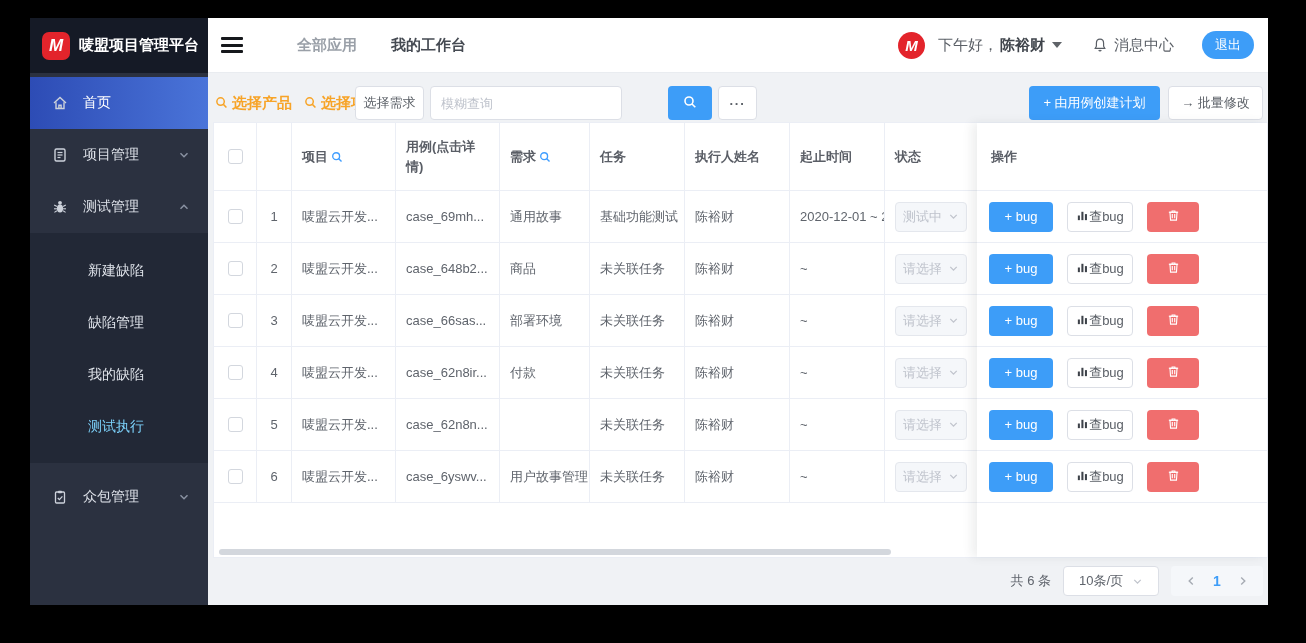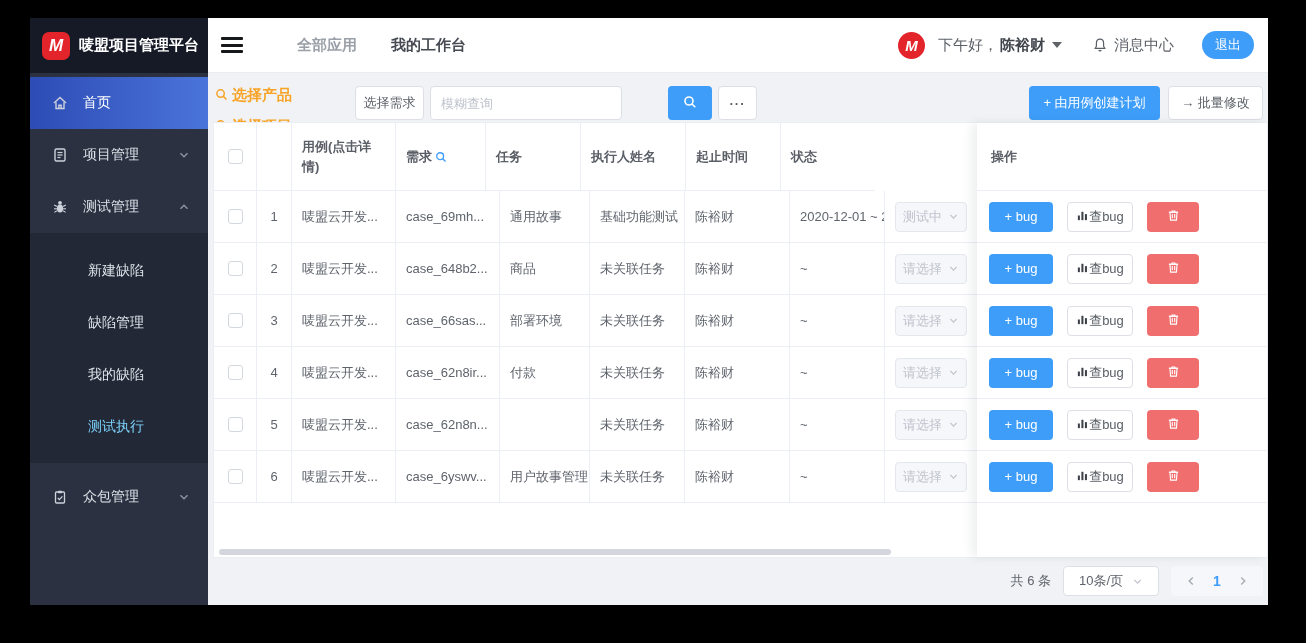--- a/index.html
+++ b/index.html
@@ -35,21 +35,21 @@
   .greet { margin-left: 13px; font-size: 15px; color: #5a5f66; cursor: pointer; display: flex; align-items: center; }
   .greet b { color: #3f444b; margin-left: 2px; }
   .caret { margin-left: 7px; display: flex; }
   .bell { margin-left: 30px; color: #5a5f66; display: flex; cursor: pointer; }
   .msg { margin-left: 6px; font-size: 15px; color: #5a5f66; cursor: pointer; }
   .logout { margin-left: 28px; width: 52px; height: 28px; border-radius: 14px; background: #3d9df8; color: #fff; font-size: 13px; display: flex; align-items: center; justify-content: center; cursor: pointer; border: none; }
 
   
   .content { position: absolute; left: 178px; top: 55px; width: 1060px; height: 532px; background: #f0f2f5; }
 
-  .f-links { position: absolute; left: 7px; top: 13px; height: 34px; display: flex; align-items: center; gap: 12px; flex-direction: column; }
+  .f-links { position: absolute; left: 7px; top: 13px; height: 34px; display: flex; align-items: center; gap: 12px; }
   .f-link { display: flex; align-items: center; gap: 4px; color: #f7a428; font-weight: 600; font-size: 15px; cursor: pointer; }
   .btn { display: flex; align-items: center; justify-content: center; border-radius: 4px; font-size: 13px; cursor: pointer; border: none; background: #fff; }
   .btn.ghost { border: 1px solid #dcdfe6; color: #5a5f66; }
   .btn.blue { background: #3d9df8; color: #fff; }
   .btn-req { position: absolute; left: 147px; top: 13px; width: 69px; height: 34px; }
   .inp { position: absolute; left: 222px; top: 13px; width: 192px; height: 34px; background: #fff; border: 1px solid #dcdfe6; border-radius: 4px; padding: 0 10px; font-size: 13px; color: #5a5f66; outline: none; }
   .inp::placeholder { color: #bfc3cc; }
   .btn-search { position: absolute; left: 460px; top: 13px; width: 44px; height: 34px; }
   .btn-more { position: absolute; left: 510px; top: 13px; width: 39px; height: 34px; font-weight: 700; color: #40454d; letter-spacing: 1px; }
   .btn-create { position: absolute; left: 821px; top: 13px; width: 131px; height: 34px; }
@@ -253,20 +253,29 @@
       <button class="btn ghost btn-more">···</button>
       <button class="btn blue btn-create">+ 由用例创建计划</button>
       <button class="btn ghost btn-batch">→ 批量修改</button>
 
       <div class="table-wrap">
         <div class="thead">
           <div class="th c0">
               <span class="cb"></span>
             </div>
           <div class="th c1"></div>
+          <div class="th c2">
+              <span>项目</span>
+              <span class="hq">
+                <svg viewBox="0 0 14 14" width="12" height="12" fill="none" stroke="currentColor" stroke-width="1.6">
+                  <circle cx="6" cy="6" r="4"></circle>
+                  <line x1="9" y1="9" x2="12.3" y2="12.3"></line>
+                </svg>
+              </span>
+            </div>
           <div class="th c3 wrap2">用例(点击详情)</div>
           <div class="th c4">
               <span>需求</span>
               <span class="hq">
                 <svg viewBox="0 0 14 14" width="12" height="12" fill="none" stroke="currentColor" stroke-width="1.6">
                   <circle cx="6" cy="6" r="4"></circle>
                   <line x1="9" y1="9" x2="12.3" y2="12.3"></line>
                 </svg>
               </span>
             </div>

